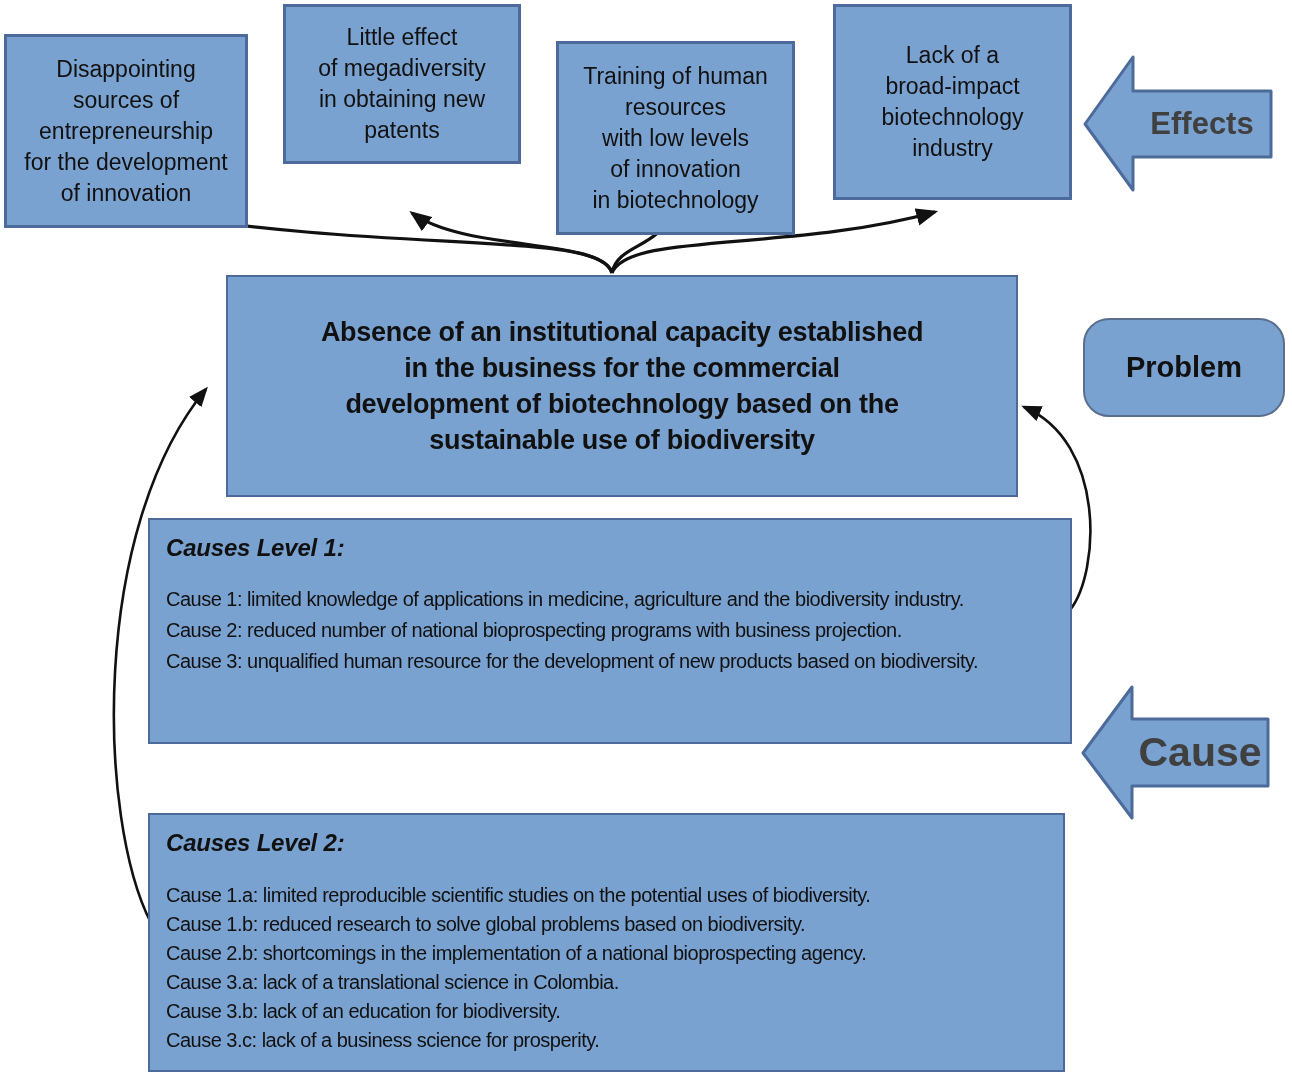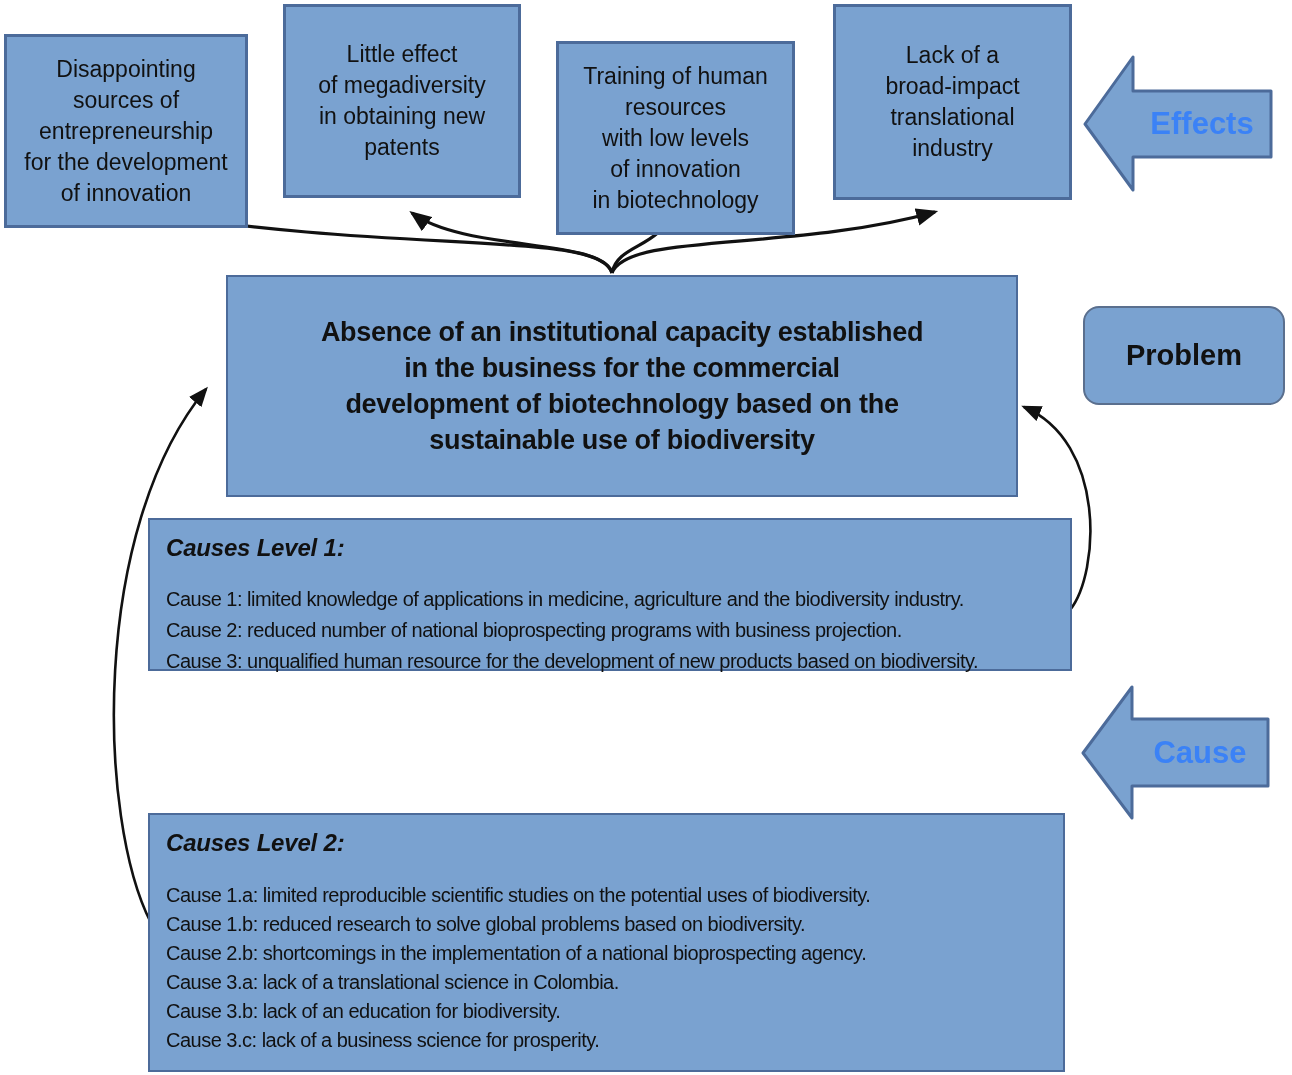--- a/index.html
+++ b/index.html
@@ -63,43 +63,43 @@
     font-weight: bold;
     font-style: italic;
     font-size: 24px;
     letter-spacing: -0.2px;
   }
   .causes-list { margin-top: 22px; }
   .causes-list .cause-line {
     font-size: 20px;
     letter-spacing: -0.5px;
   }
-  .causes-l1 { left: 148px; top: 518px; width: 924px; height: 153px; }
+  .causes-l1 { left: 148px; top: 518px; width: 924px; height: 226px; }
   .causes-l1 .cause-line { line-height: 31px; }
   .causes-l2 { left: 148px; top: 813px; width: 917px; height: 259px; }
   .causes-l2 .causes-list { margin-top: 24px; }
   .causes-l2 .cause-line { line-height: 29px; }
 
   .side-label {
     position: absolute;
     display: flex;
     align-items: center;
     justify-content: center;
     font-weight: bold;
-    color: #3b82f6;
+    color: #404040;
   }
   .effects-label { left: 1133px; top: 91px;  width: 138px; height: 66px; font-size: 31px; }
-  .cause-label   { left: 1132px; top: 719px; width: 136px; height: 67px; font-size: 31px; }
+  .cause-label   { left: 1132px; top: 719px; width: 136px; height: 67px; font-size: 41px; }
 
   .problem-label {
     position: absolute;
-    left: 1083px; top: 306px; width: 202px; height: 99px;
+    left: 1083px; top: 318px; width: 202px; height: 99px;
     background: #7aa2d0;
     border: 2.5px solid #5a6f8e;
-    border-radius: 16px;
+    border-radius: 26px;
     display: flex;
     align-items: center;
     justify-content: center;
     font-weight: bold;
     font-size: 29px;
   }
 </style>
 </head>
 <body>
 
@@ -130,39 +130,39 @@
   </svg>
 
   <div class="box effect-box" style="left:4px; top:4px; width:244px; height:194px;margin-top:30px;">
     <span class="ln">Disappointing</span>
     <span class="ln">sources of</span>
     <span class="ln">entrepreneurship</span>
     <span class="ln">for the development</span>
     <span class="ln">of innovation</span>
   </div>
 
-  <div class="box effect-box" style="left:283px; top:4px; width:238px; height:194px;">
+  <div class="box effect-box" style="left:283px; top:4px; width:238px; height:160px;">
     <span class="ln">Little effect</span>
     <span class="ln">of megadiversity</span>
     <span class="ln">in obtaining new</span>
     <span class="ln">patents</span>
   </div>
 
   <div class="box effect-box" style="left:556px; top:4px; width:239px; height:194px;margin-top:37px;">
     <span class="ln">Training of human</span>
     <span class="ln">resources</span>
     <span class="ln">with low levels</span>
     <span class="ln">of innovation</span>
     <span class="ln">in biotechnology</span>
   </div>
 
   <div class="box effect-box" style="left:833px; top:4px; width:239px; height:196px;text-align:center;">
     <span class="ln">Lack of a</span>
     <span class="ln">broad-impact</span>
-    <span class="ln">translational</span>
+    <span class="ln">biotechnology</span>
     <span class="ln">industry</span>
   </div>
 
   <div class="side-label effects-label">Effects</div>
 
   <div class="box problem-box">
     <span class="ln">Absence of an institutional capacity established</span>
     <span class="ln">in the business for the commercial</span>
     <span class="ln">development of biotechnology based on the</span>
     <span class="ln">sustainable use of biodiversity</span>

